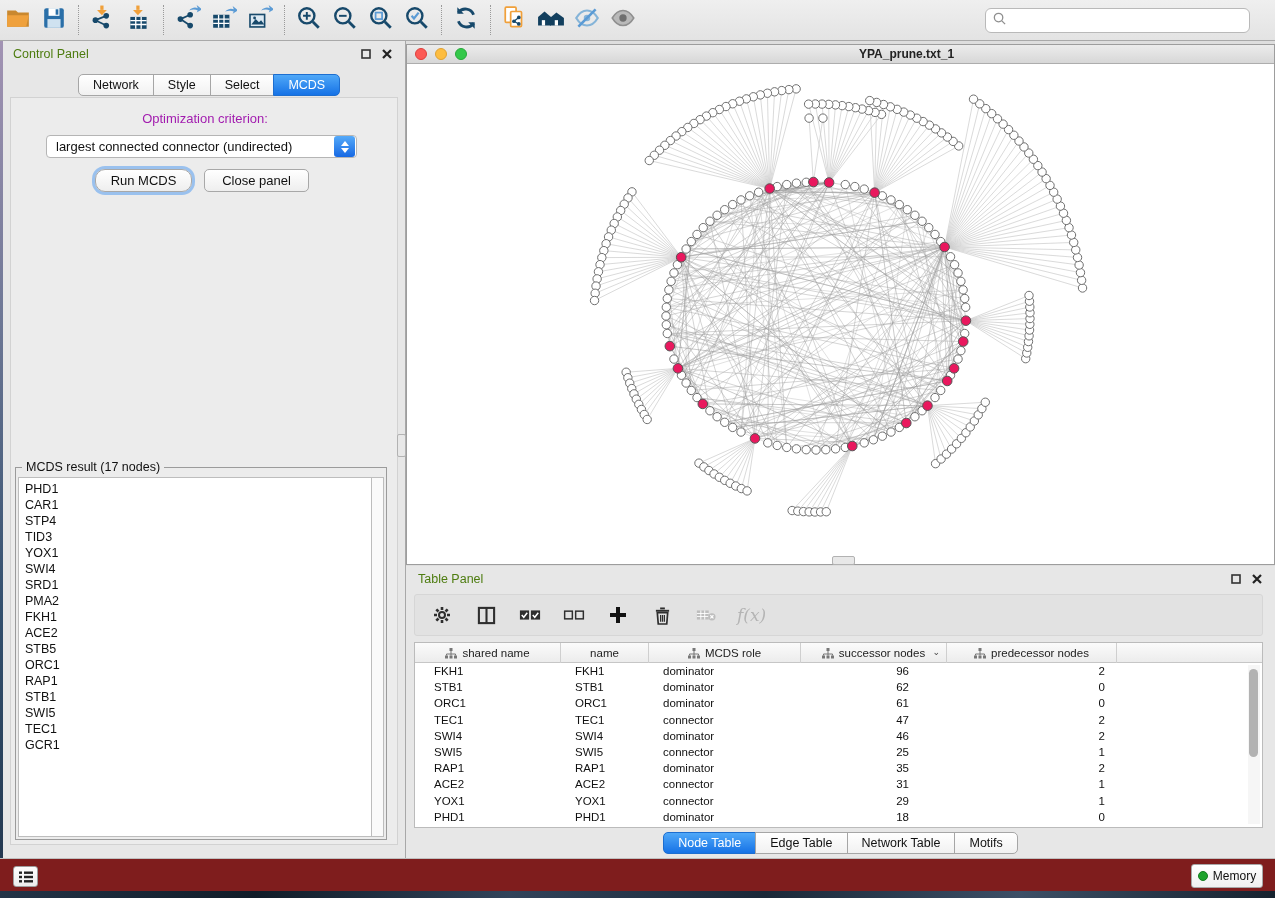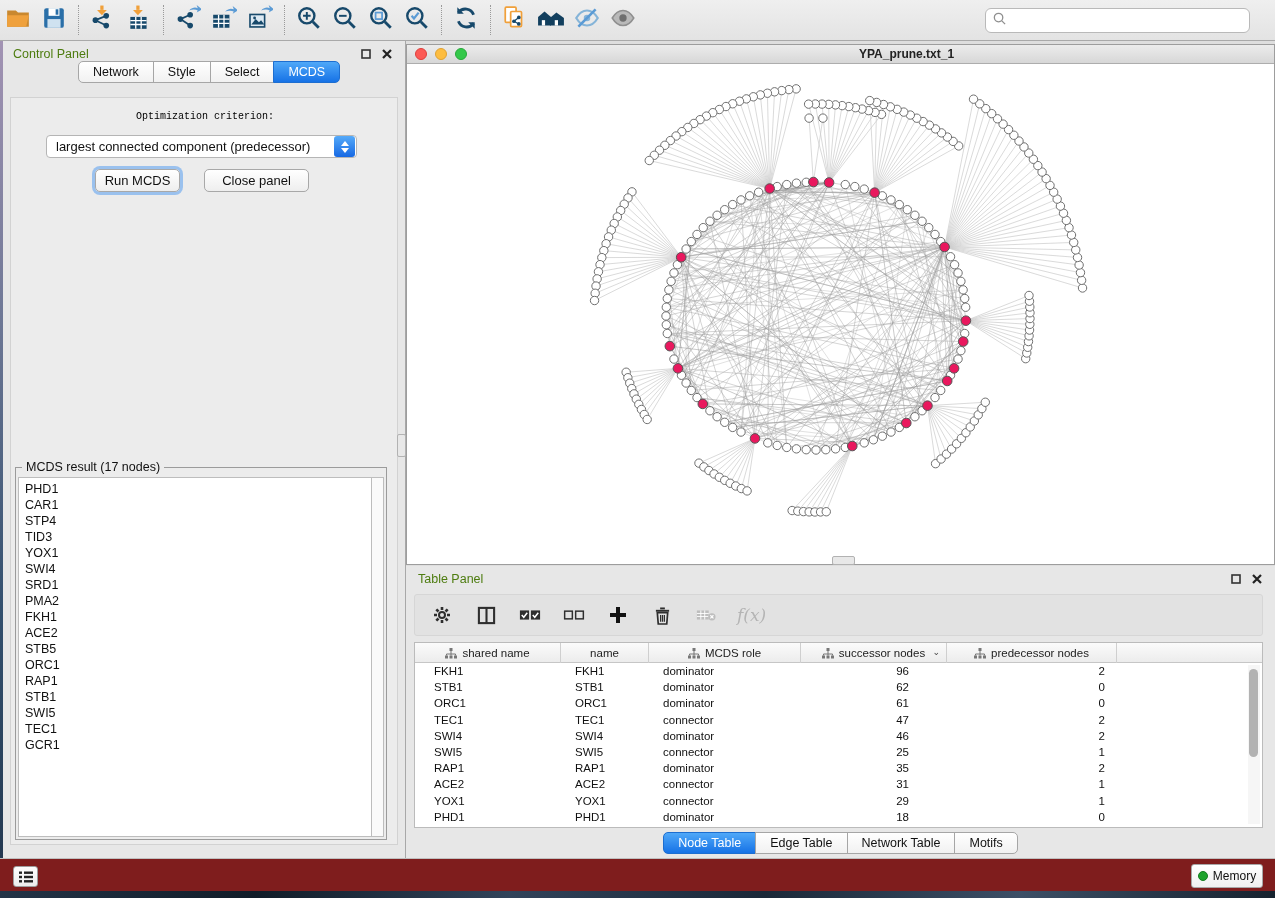--- a/index.html
+++ b/index.html
@@ -34,35 +34,35 @@
   .tabs { display:flex; }
   .tab { height:22px; line-height:20px; background:linear-gradient(#ffffff,#f1f1f1);
          border:1px solid #a6a6a6; margin-left:-1px; font-size:12.5px; color:#111;
          padding:0 14px; text-align:center; }
   .tab:first-child { border-radius:5px 0 0 5px; margin-left:0; }
   .tab:last-child  { border-radius:0 5px 5px 0; }
   .tab.sel { background:linear-gradient(#4fa8f8,#1672e6); border-color:#1d6ed0; color:#fff; }
 
   #cp-content { left:10px; top:97px; width:388px; height:748px; background:#ececec;
                 border:1px solid #d2d2d2; }
-  #opt-label { left:0; top:13px; width:388px; text-align:center; font-size:10px; color:#000000;font-family:Liberation Mono, monospace; }
+  #opt-label { left:0; top:13px; width:388px; text-align:center; font-size:13px; color:#a21caf; }
   #criterion { left:35px; top:37px; width:311px; height:23px; background:#fff;
                border:1px solid #b5b5b5; border-radius:4px; display:flex; align-items:center;
                font-size:13px; color:#111; }
   #criterion .val { flex:1; padding-left:9px; white-space:nowrap; overflow:hidden; }
   #criterion .stepper { width:21px; height:21px; margin:0 1px; border-radius:3px;
                background:linear-gradient(#55aaf9,#1668e3); display:flex; flex-direction:column;
                align-items:center; justify-content:center; gap:2px; }
   .tri-up   { width:0; height:0; border-left:4px solid transparent; border-right:4px solid transparent; border-bottom:5px solid #fff; }
   .tri-down { width:0; height:0; border-left:4px solid transparent; border-right:4px solid transparent; border-top:5px solid #fff; }
 
   .pbtn { height:23px; background:linear-gradient(#ffffff,#eeeeee); border:1px solid #a8a8a8;
           border-radius:5px; font-size:13px; color:#111; display:flex; align-items:center;
           justify-content:center; font-family:"Liberation Sans",sans-serif; }
-  #run-btn   { left:84px; top:71px; width:85px; box-shadow:0 0 0 3px rgba(110,170,240,.65); }
+  #run-btn   { left:84px; top:71px; width:97px; box-shadow:0 0 0 3px rgba(110,170,240,.65);border-radius:10px; }
   #closep-btn{ left:193px; top:71px; width:105px; }
 
   #mcds-group { left:4px; top:369px; width:372px; height:373px; border:1px solid #9b9b9b; }
   #mcds-legend { position:absolute; top:-8px; left:6px; background:#ececec; padding:0 4px;
                  font-size:12.5px; color:#111; }
   #mcds-list { position:absolute; left:2px; top:9px; right:15px; bottom:2px; background:#fff;
                border:1px solid #bdbdbd; border-right:none; overflow:hidden;
                font-size:12.5px; color:#111; padding:3px 0 0 6px; }
   #mcds-list .item { height:16px; line-height:16px; }
   #mcds-scroll { position:absolute; top:9px; right:2px; bottom:2px; width:13px; background:#fafafa;
@@ -317,31 +317,31 @@
       <svg width="10" height="10" viewBox="0 0 10 10">
           <rect x="1" y="1" width="8" height="8" fill="none" stroke="#333" stroke-width="1.6"></rect>
         </svg>
     </span>
     <span class="mini-ic">
       <svg width="10" height="10" viewBox="0 0 10 10">
           <path d="M1 1l8 8M9 1l-8 8" stroke="#222" stroke-width="2.2"></path>
         </svg>
     </span>
   </div>
-  <div class="tabs abs" style="left:75px; top:20px;">
+  <div class="tabs abs" style="left:75px; top:33px;">
     <div class="tab">Network</div>
     <div class="tab">Style</div>
     <div class="tab">Select</div>
     <div class="tab sel">MCDS</div>
   </div>
 
   <div id="cp-content" class="abs" style="left:7px; top:56px;">
     <div id="opt-label" class="abs">Optimization criterion:</div>
     <div id="criterion" class="abs">
-      <span class="val">largest connected component (predecessor)</span>
+      <span class="val">largest connected connector (undirected)</span>
       <span class="stepper">
         <span class="tri-up"></span>
           <span class="tri-down"></span>
       </span>
     </div>
     <div id="run-btn" class="pbtn abs">Run MCDS</div>
     <div id="closep-btn" class="pbtn abs">Close panel</div>
 
     <div id="mcds-group" class="abs">
       <div id="mcds-legend">MCDS result (17 nodes)</div>

